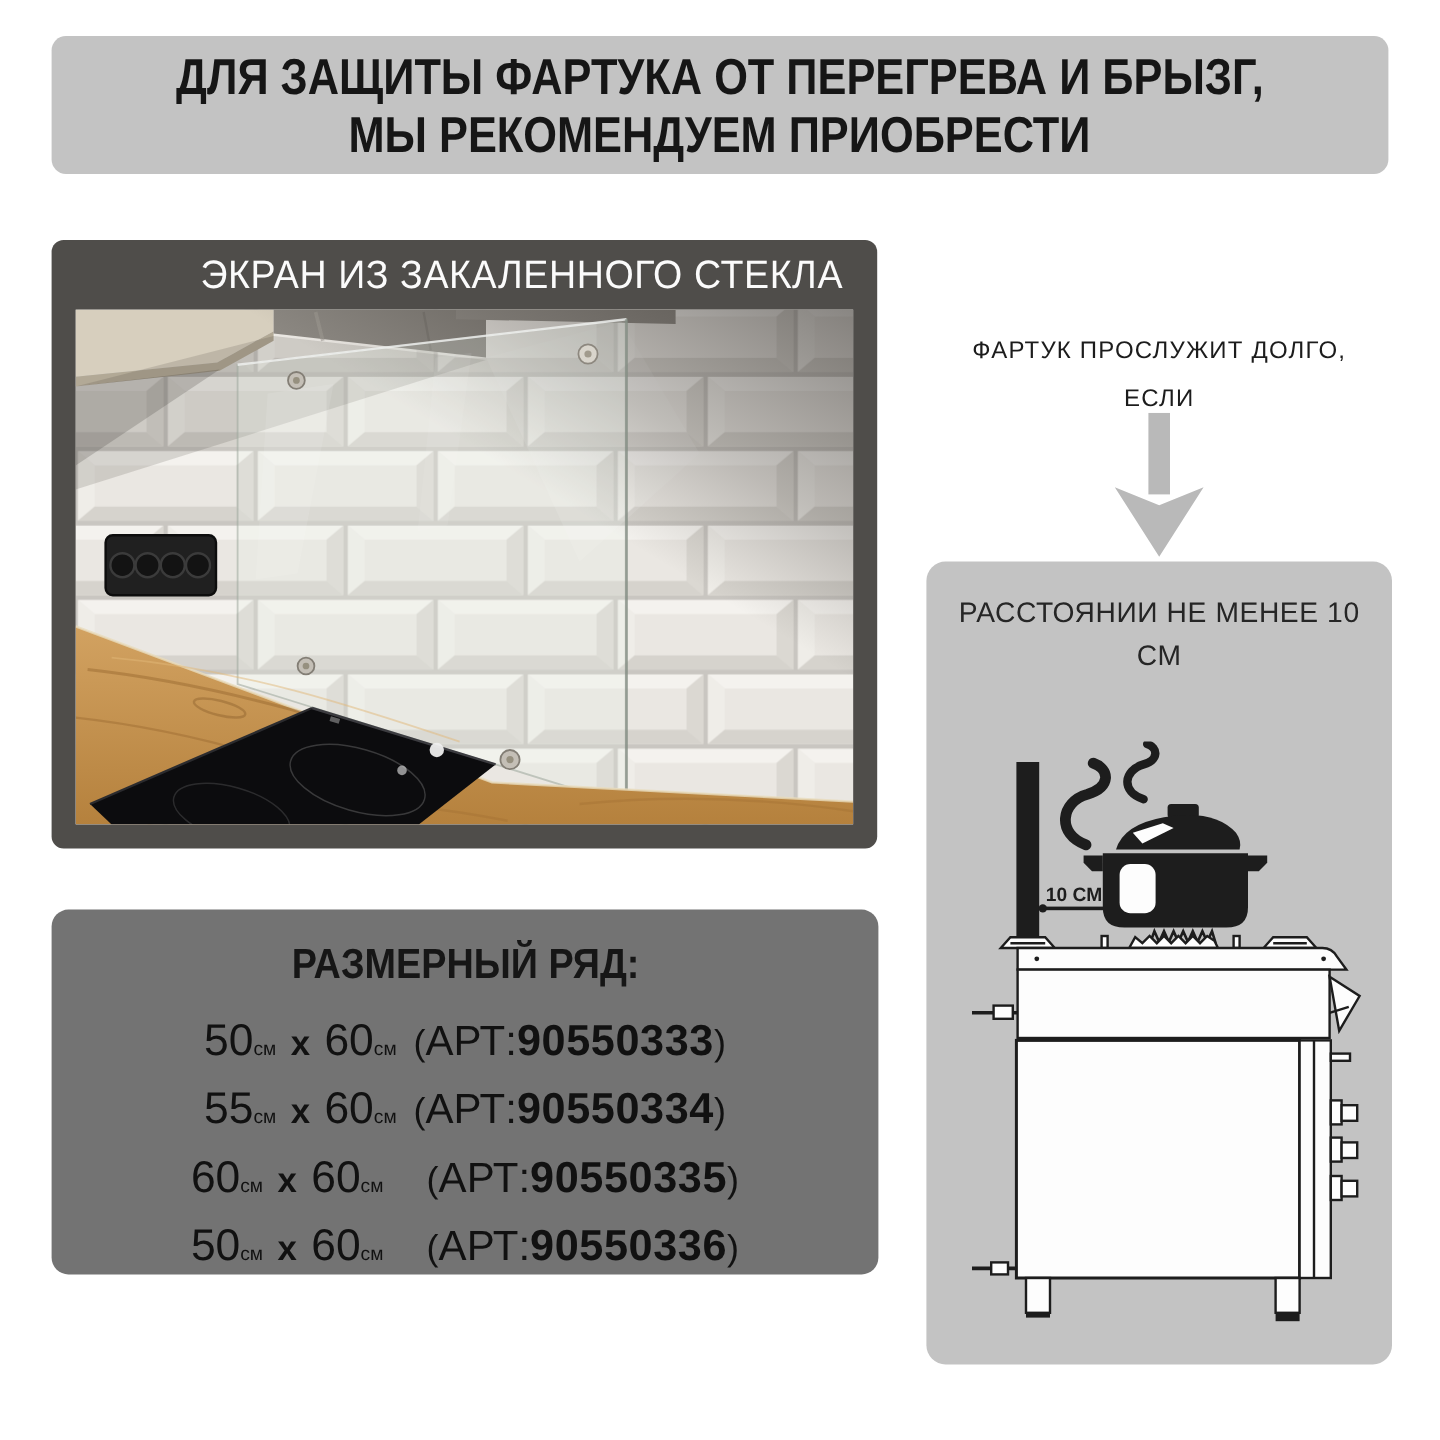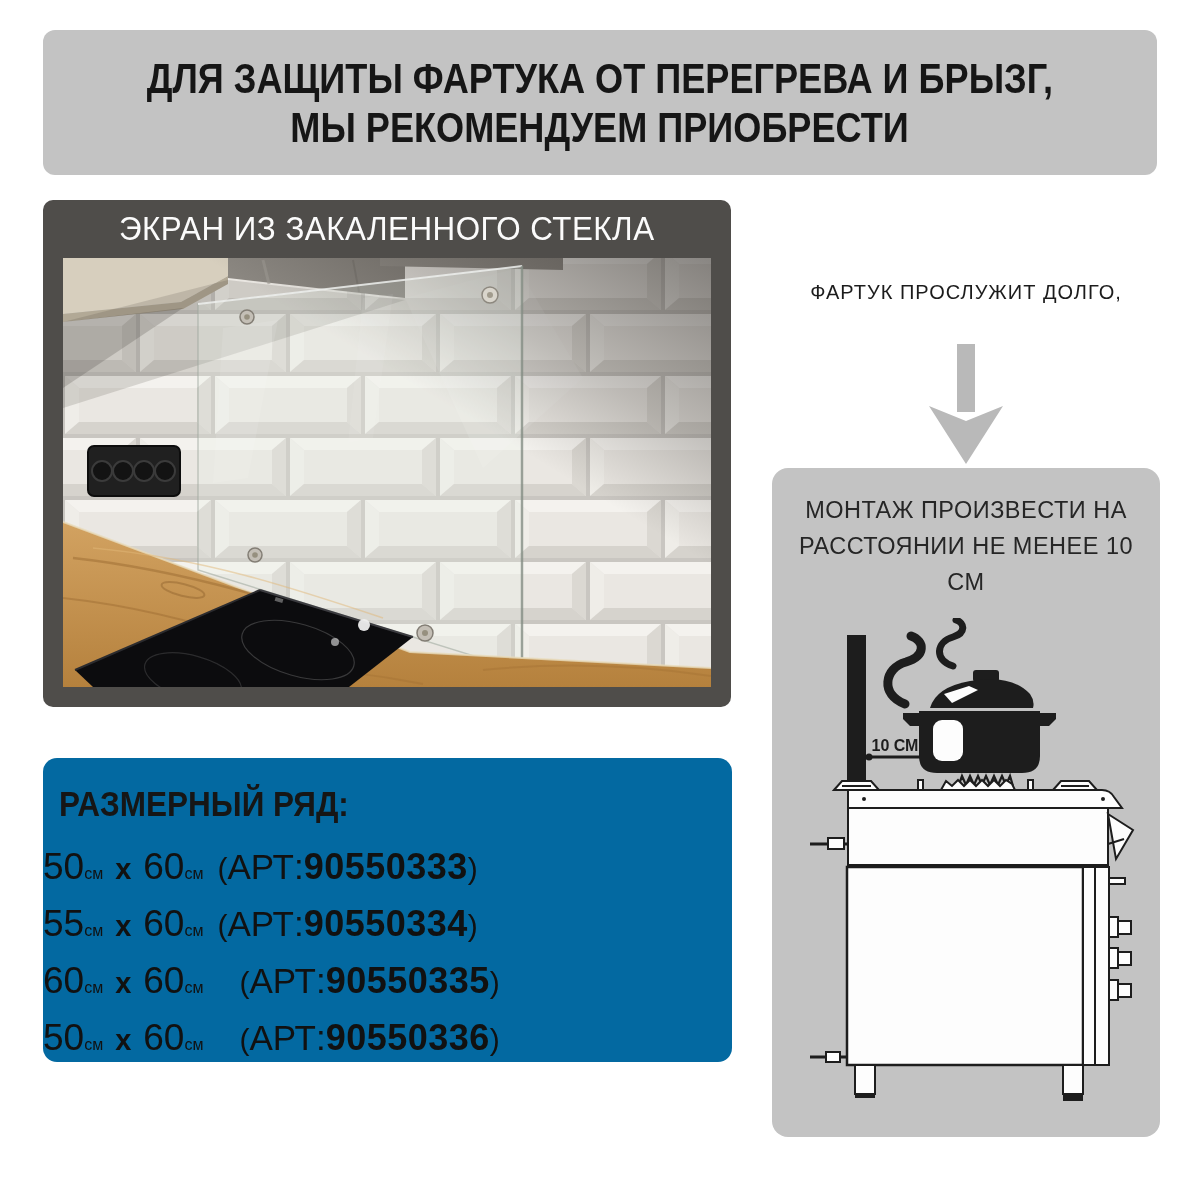--- a/index.html
+++ b/index.html
@@ -4,35 +4,35 @@
 <style>
   html,body{margin:0;padding:0;background:#ffffff;}
   .page{
     position:relative;width:1200px;height:1200px;background:#ffffff;overflow:hidden;
     font-family:"Liberation Sans","DejaVu Sans",sans-serif;color:#1b1b1b;
   }
   .condense{display:inline-block;transform:scaleX(.86);transform-origin:center;white-space:nowrap;}
 
   
   .banner{
-    position:absolute;left:43px;top:30px;width:1114px;height:145px;
+    position:absolute;left:43px;top:30px;width:1114px;height:115px;
     background:#c3c3c3;border-radius:12px;text-align:center;
     display:flex;flex-direction:column;justify-content:center;gap:2px;
   }
   .banner div{font-size:42px;font-weight:700;line-height:47px;color:#161616;letter-spacing:0;}
 
   
   .photo-panel{
     position:absolute;left:43px;top:200px;width:688px;height:507px;
     background:#4f4d4a;border-radius:10px;
   }
   .photo-title{
     position:absolute;left:0;top:0;width:100%;height:58px;
     display:flex;align-items:center;justify-content:center;
-    color:#fbfbfb;font-size:33px;font-weight:400;letter-spacing:.5px;
+    color:#fbfbfb;font-size:33px;font-weight:400;letter-spacing:.5px;padding-left:48px;
   }
   .photo{position:absolute;left:20px;top:58px;width:648px;height:429px;overflow:hidden;background:#d8d5d0;}
   .photo svg{display:block;}
 
   
   .right-heading{
     position:absolute;left:740px;top:272px;width:452px;text-align:center;
     font-size:20px;font-weight:500;letter-spacing:1px;line-height:40px;color:#1c1c1c;
   }
   .down-arrow{position:absolute;left:921px;top:344px;}
@@ -43,21 +43,21 @@
   }
   .install-text{
     margin:24px 8px 0 8px;text-align:center;
     font-size:23.5px;font-weight:500;letter-spacing:.5px;line-height:36px;color:#262626;
   }
   .stove-svg{position:absolute;left:0;top:150px;}
 
   
   .sizes-box{
     position:absolute;left:43px;top:758px;width:689px;height:304px;
-    background:#0369a1;border-radius:14px;text-align:left;
+    background:#737373;border-radius:14px;text-align:center;
   }
   .sizes-title{margin-top:26px;font-size:35px;font-weight:700;color:#161616;}
   .size-rows{margin-top:14px;}
   .size-row{height:57px;line-height:57px;white-space:nowrap;color:#111;}
   .sz-num{font-size:37px;font-weight:400;margin-top:24px;}
   .sz-unit{font-size:16px;font-weight:400;}
   .sz-sep{font-size:29px;font-weight:600;margin:0 12px;}
   .art{margin-left:14px;}
   .art.wide-gap{margin-left:36px;}
   .art-paren{font-size:30px;font-weight:400;}
@@ -179,30 +179,30 @@
           <circle cx="301" cy="367" r="6" fill="#eeeeee" opacity=".95"></circle>
           <circle cx="272" cy="384" r="4" fill="#cccccc" opacity=".7"></circle>
           <rect x="212" y="340" width="8" height="4" transform="rotate(17 216 342)" fill="#9a9a9a" opacity=".6"></rect>
         </g>
       </svg>
     </div>
   </section>
 
   <div class="right-heading">
     <div>ФАРТУК ПРОСЛУЖИТ ДОЛГО,</div>
+    <div>ЕСЛИ</div>
   </div>
 
   <svg class="down-arrow" width="90" height="122" viewBox="0 0 90 122" xmlns="http://www.w3.org/2000/svg">
     <rect x="36" y="0" width="18" height="68" fill="#b9b9b9"></rect>
     <polygon points="8,62 45,77 82,62 45,120" fill="#b9b9b9"></polygon>
   </svg>
 
   <aside class="install-box">
     <div class="install-text">
-      <div>МОНТАЖ ПРОИЗВЕСТИ НА</div>
       <div>РАССТОЯНИИ НЕ МЕНЕЕ 10 СМ</div>
     </div>
 
     <svg class="stove-svg" width="388" height="505" viewBox="0 0 388 505" xmlns="http://www.w3.org/2000/svg">
       <g fill="none" stroke="#1d1d1d" stroke-width="2">
 
         <rect x="75" y="17" width="19" height="155" fill="#1d1d1d" stroke="none"></rect>
 
         <g stroke="none" fill="#1d1d1d">
           <text x="123" y="133" text-anchor="middle" font-family="Liberation Sans, sans-serif" font-size="16" font-weight="700">10 СМ</text>

